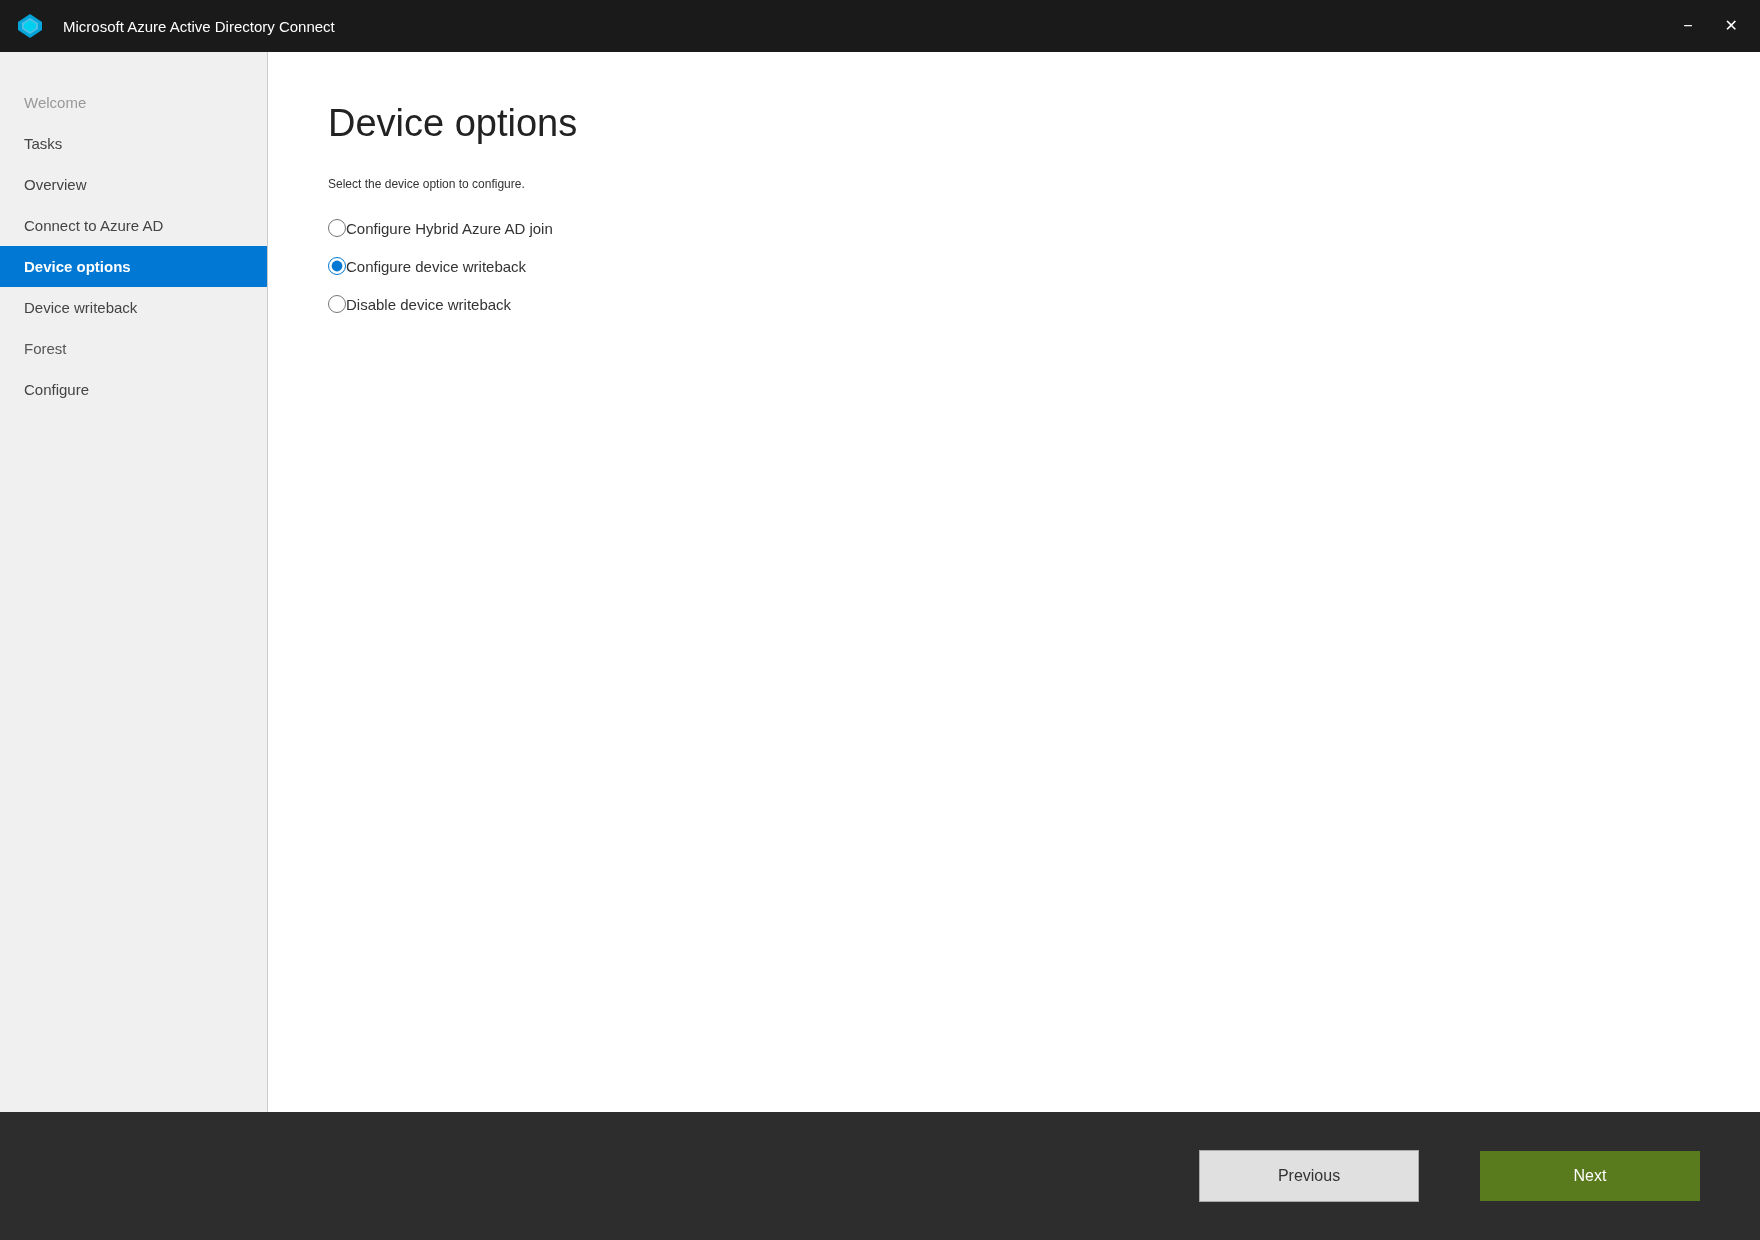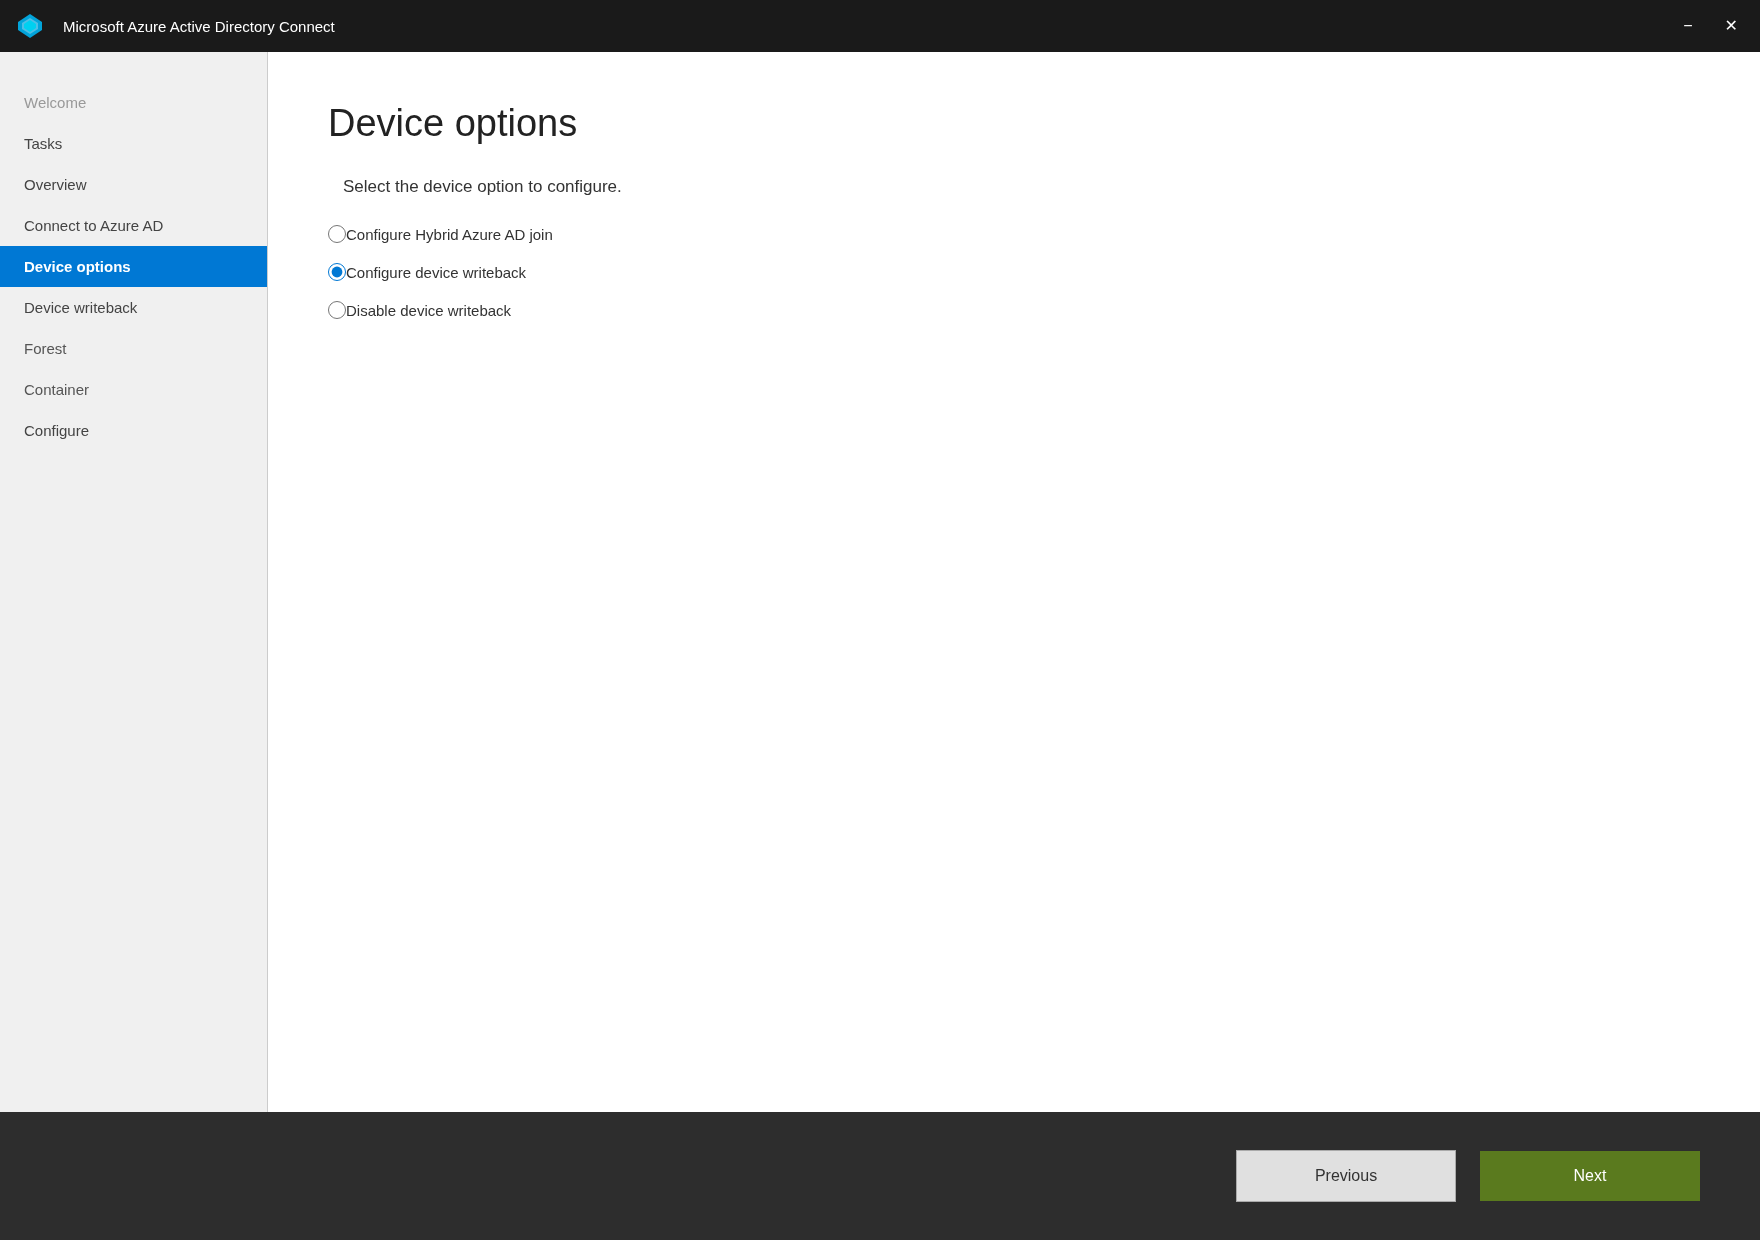--- a/index.html
+++ b/index.html
@@ -114,24 +114,23 @@
     }
 
     .page-title {
       font-size: 38px;
       font-weight: 300;
       color: #222222;
       margin-bottom: 32px;
     }
 
     .page-description {
-      font-size: 17px;
+      font-size: 12px;
       color: #333333;
       margin-bottom: 28px;
-      margin-left: 15px;
     }
 
     .radio-group {
       display: flex;
       flex-direction: column;
       gap: 20px;
     }
 
     .radio-option {
       display: flex;
@@ -177,20 +176,21 @@
 
     .btn-next {
       background: #5a7a1e;
       color: #ffffff;
       border: none;
       padding: 16px 60px;
       font-size: 16px;
       cursor: pointer;
       min-width: 220px;
       text-align: center;
+      margin-left: 37px;
     }
   </style>
 </head>
 <body>
 
 <div class="title-bar">
   <div class="title-bar-icon">
     <svg width="28" height="28" viewBox="0 0 28 28">
       <polygon points="14,2 26,10 26,18 14,26 2,18 2,10" fill="#00b4f0" opacity="0.9"></polygon>
       <polygon points="14,6 22,11 22,17 14,22 6,17 6,11" fill="#ffffff" opacity="0.3"></polygon>
@@ -222,23 +222,20 @@
       </div>
       <div class="sidebar-item active">
         <span>Device options</span>
       </div>
       <div class="sidebar-item">
         <span>Device writeback</span>
       </div>
       <div class="sidebar-item sub-item">
         <span>Forest</span>
       </div>
-      <div class="sidebar-item sub-item">
-        <span>Container</span>
-      </div>
       <div class="sidebar-item">
         <span>Configure</span>
       </div>
     </div>
 
     <div class="main-content">
       <h1 class="page-title">Device options</h1>
       <p class="page-description">Select the device option to configure.</p>
 
       <div class="radio-group">

